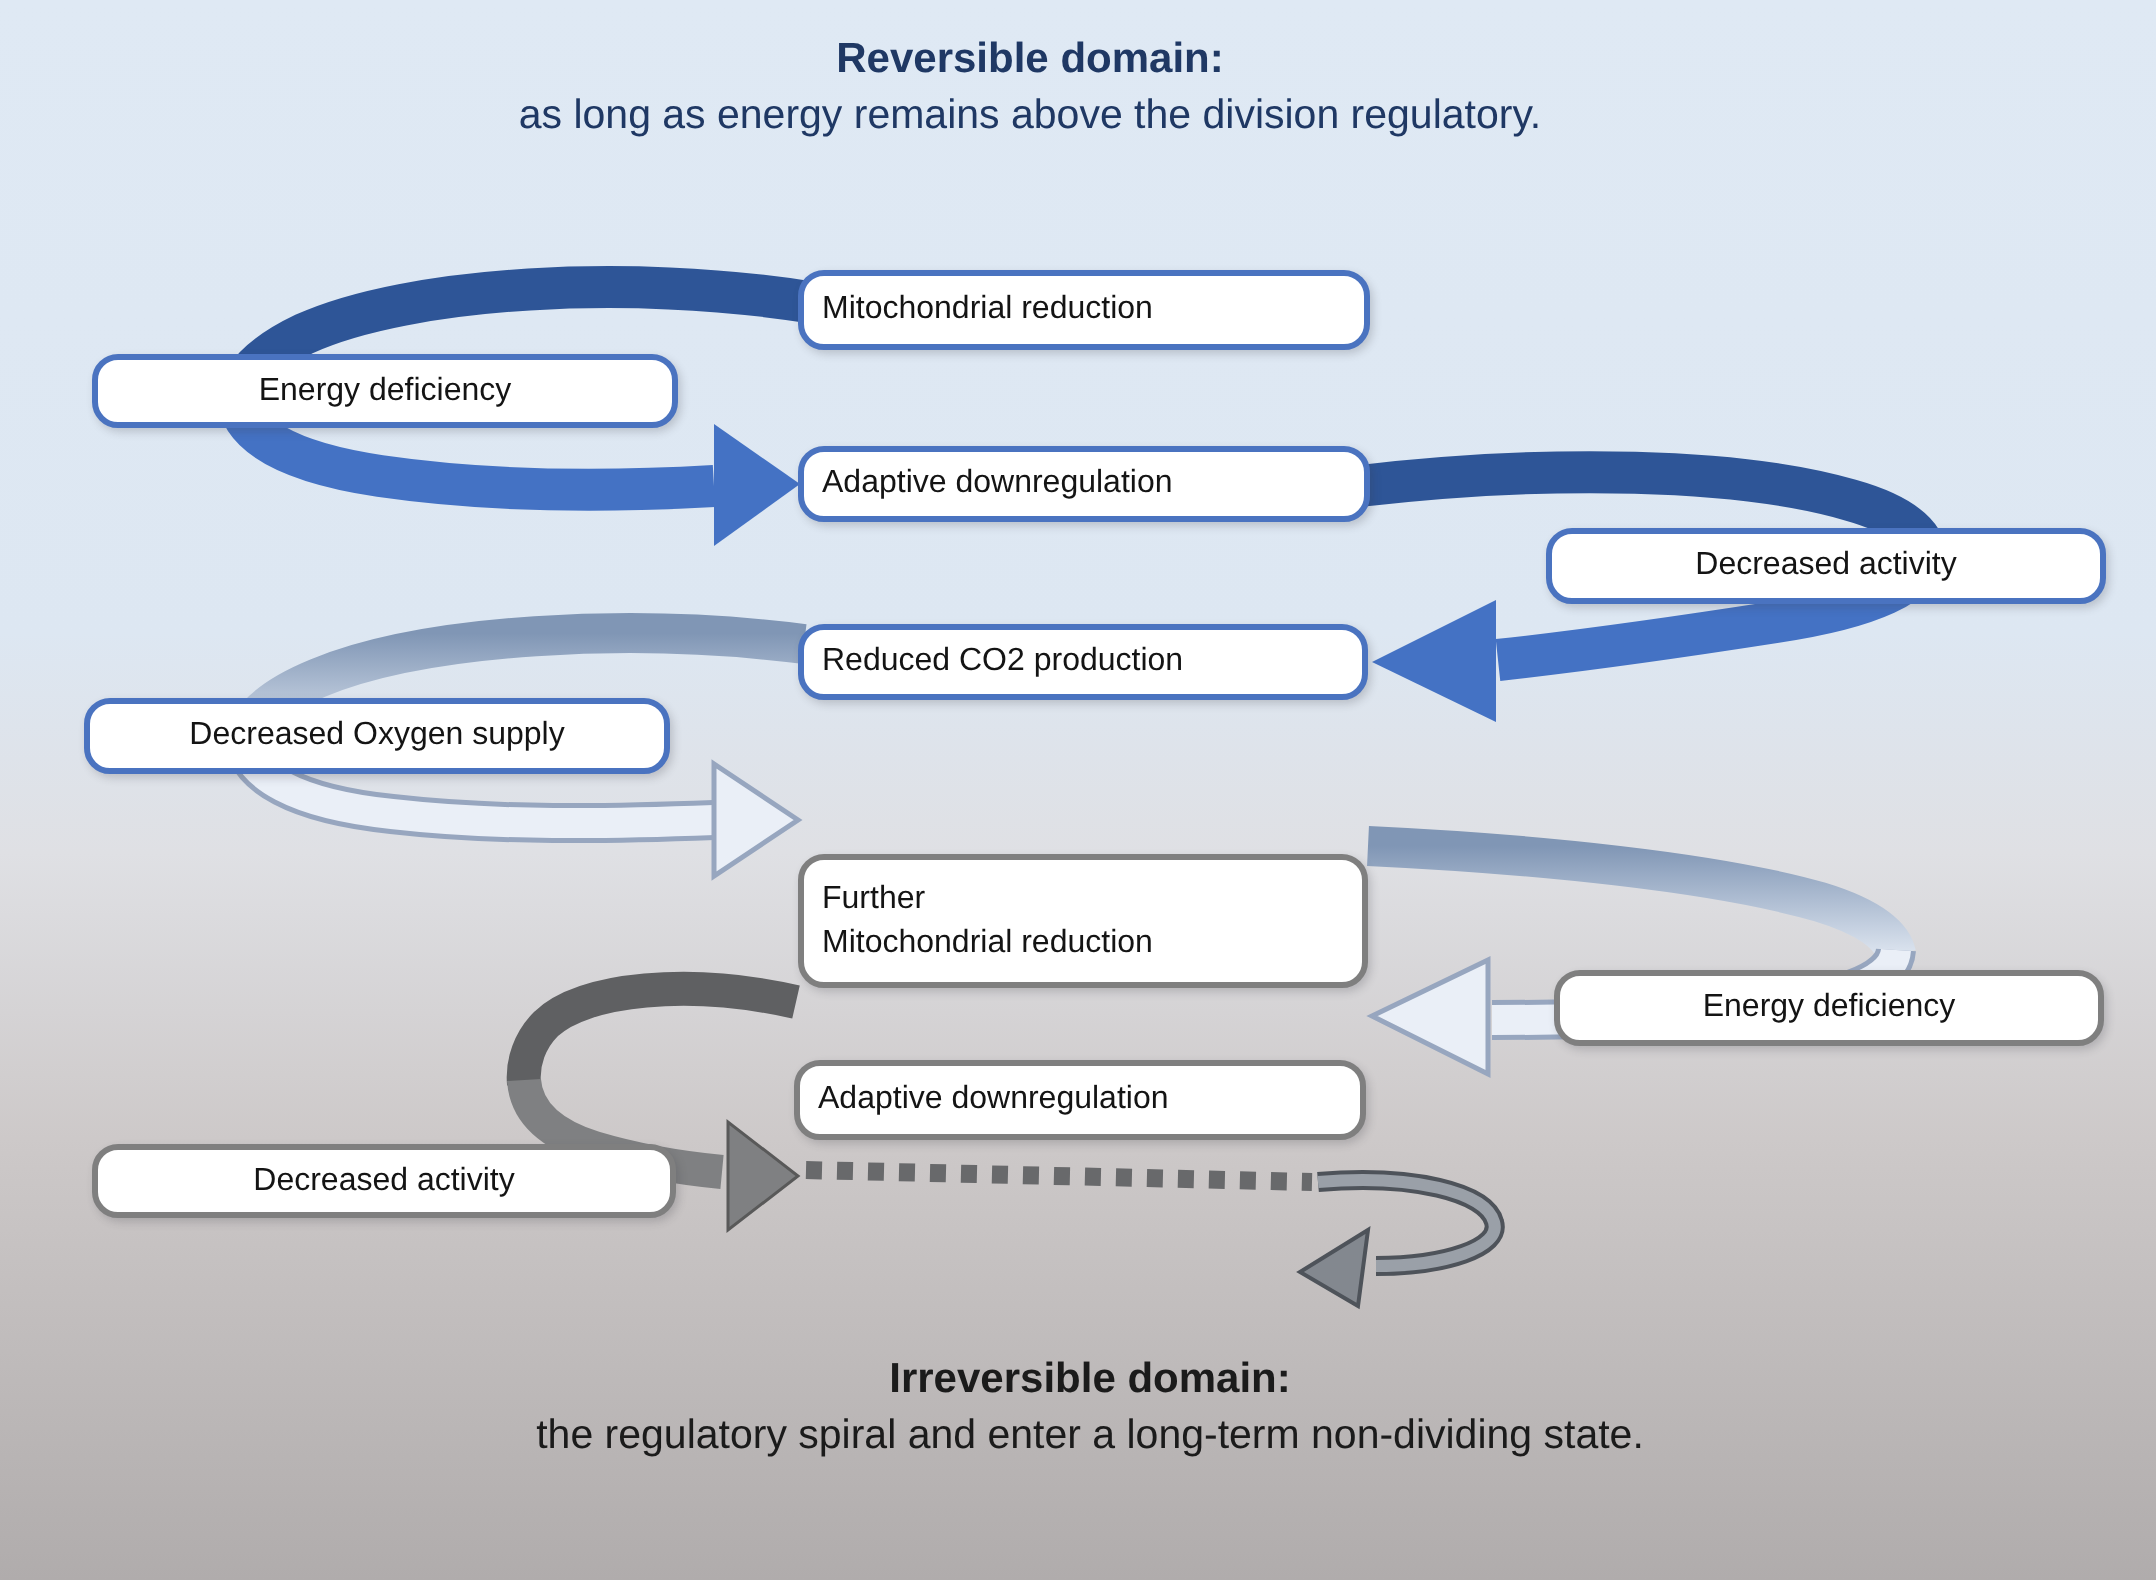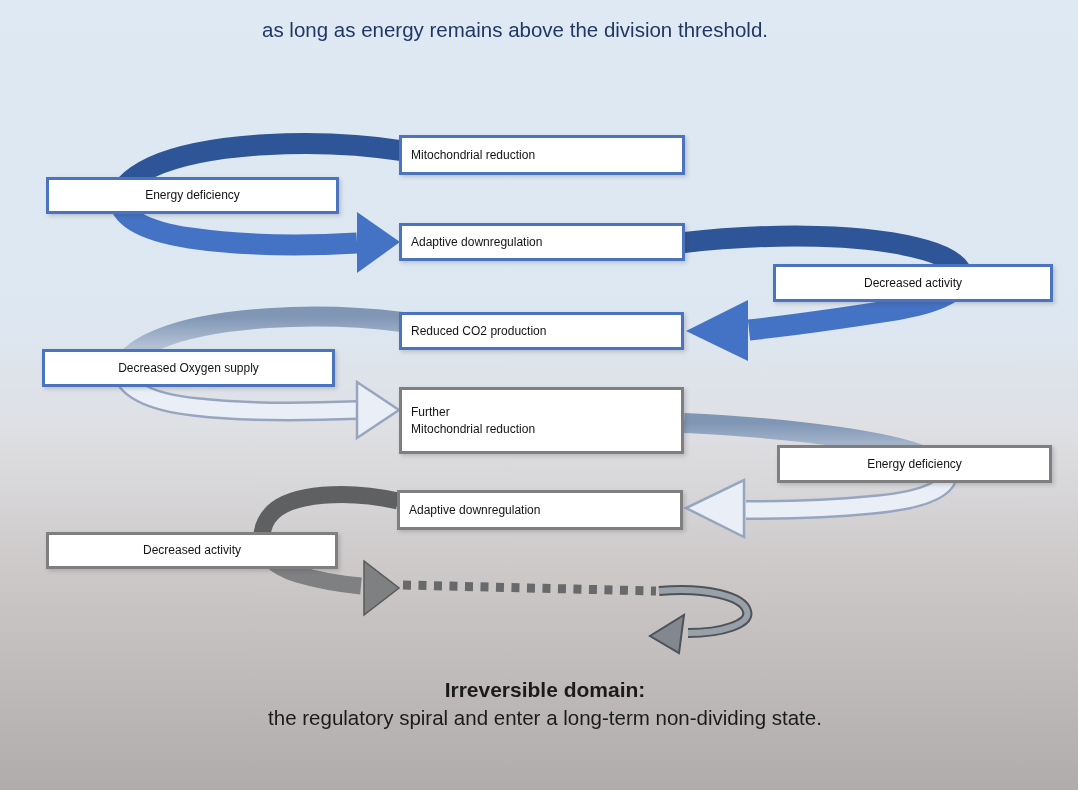--- a/index.html
+++ b/index.html
@@ -8,25 +8,26 @@
     font-family:"Liberation Sans", sans-serif;
     background: linear-gradient(180deg,
       var(--bg-top) 0%, var(--bg-top2) 40%, var(--bg-mid) 54%,
       var(--bg-low) 72%, var(--bg-bottom) 100%);
   }
   #arrows { position:absolute; left:0; top:0; z-index:1; }
   .node {
     position:absolute; box-sizing:border-box; z-index:2;
     background:var(--box-fill); color:var(--box-text);
     display:flex; align-items:center;
-    font-size:12px; line-height:1.35; white-space:pre-line;
+    font-size:16px; line-height:1.35; white-space:pre-line;
     box-shadow:1.5px 2px 4px rgba(60,60,70,0.22);
+    border-radius:13px;
   }
   .b-blue { border:3px solid var(--box-border-blue); }
-  .b-gray { border:3px solid var(--box-border-gray); }
+  .b-gray { border:3px solid var(--box-border-gray);margin-top:40px; }
   .t-left   { padding-left:9px; }
   .t-center { justify-content:center; text-align:center; }
   .caption { position:absolute; z-index:2; text-align:center; font-size:20.5px; line-height:28px; }
   .caption .cap-title { font-weight:bold; font-size:21px; }
   #header { left:145px; top:16px;  width:740px; color:var(--header-text); }
   #footer { left:165px; top:676px; width:760px; color:var(--footer-text); }
 </style>
 </head>
 <body>
 
@@ -61,21 +62,22 @@
   <polygon stroke-width="1.5" points="364,561 364,615 399,588" fill="#7f8082" stroke="#595959"></polygon>
 
   <path fill="none" stroke-width="9" stroke-dasharray="8 7.5" d="M 403 585 L 656 591" stroke="#68696b"></path>
 
   <path fill="none" stroke-width="10" d="M 659 591 C 706 587, 743 596, 747 611 C 751 624, 722 633, 688 633" stroke="#4e535a"></path>
   <path fill="none" stroke-width="6" d="M 659 591 C 706 587, 743 596, 747 611 C 751 624, 722 633, 688 633" stroke="#9aa0a8"></path>
   <polygon stroke-width="2" points="684,615 679,653 650,636" fill="#83888f" stroke="#4e535a"></polygon>
 </svg>
 
 <div id="header" class="caption">
-  <div>as long as energy remains above the division threshold.</div>
+  <div class="cap-title">Reversible domain:</div>
+  <div>as long as energy remains above the division regulatory.</div>
 </div>
 
 <div class="node b-blue t-left" style="left:399px; top:135px; width:286px; height:40px;">Mitochondrial reduction</div>
 <div class="node b-blue t-center" style="left:46px;  top:177px; width:293px; height:37px;">Energy deficiency</div>
 <div class="node b-blue t-left" style="left:399px; top:223px; width:286px; height:38px;">Adaptive downregulation</div>
 <div class="node b-blue t-center" style="left:773px; top:264px; width:280px; height:38px;">Decreased activity</div>
 <div class="node b-blue t-left" style="left:399px; top:312px; width:285px; height:38px;">Reduced CO2 production</div>
 <div class="node b-blue t-center" style="left:42px;  top:349px; width:293px; height:38px;">Decreased Oxygen supply</div>
 <div class="node b-gray t-left" style="left:399px; top:387px; width:285px; height:67px;">Further
 Mitochondrial reduction</div>

